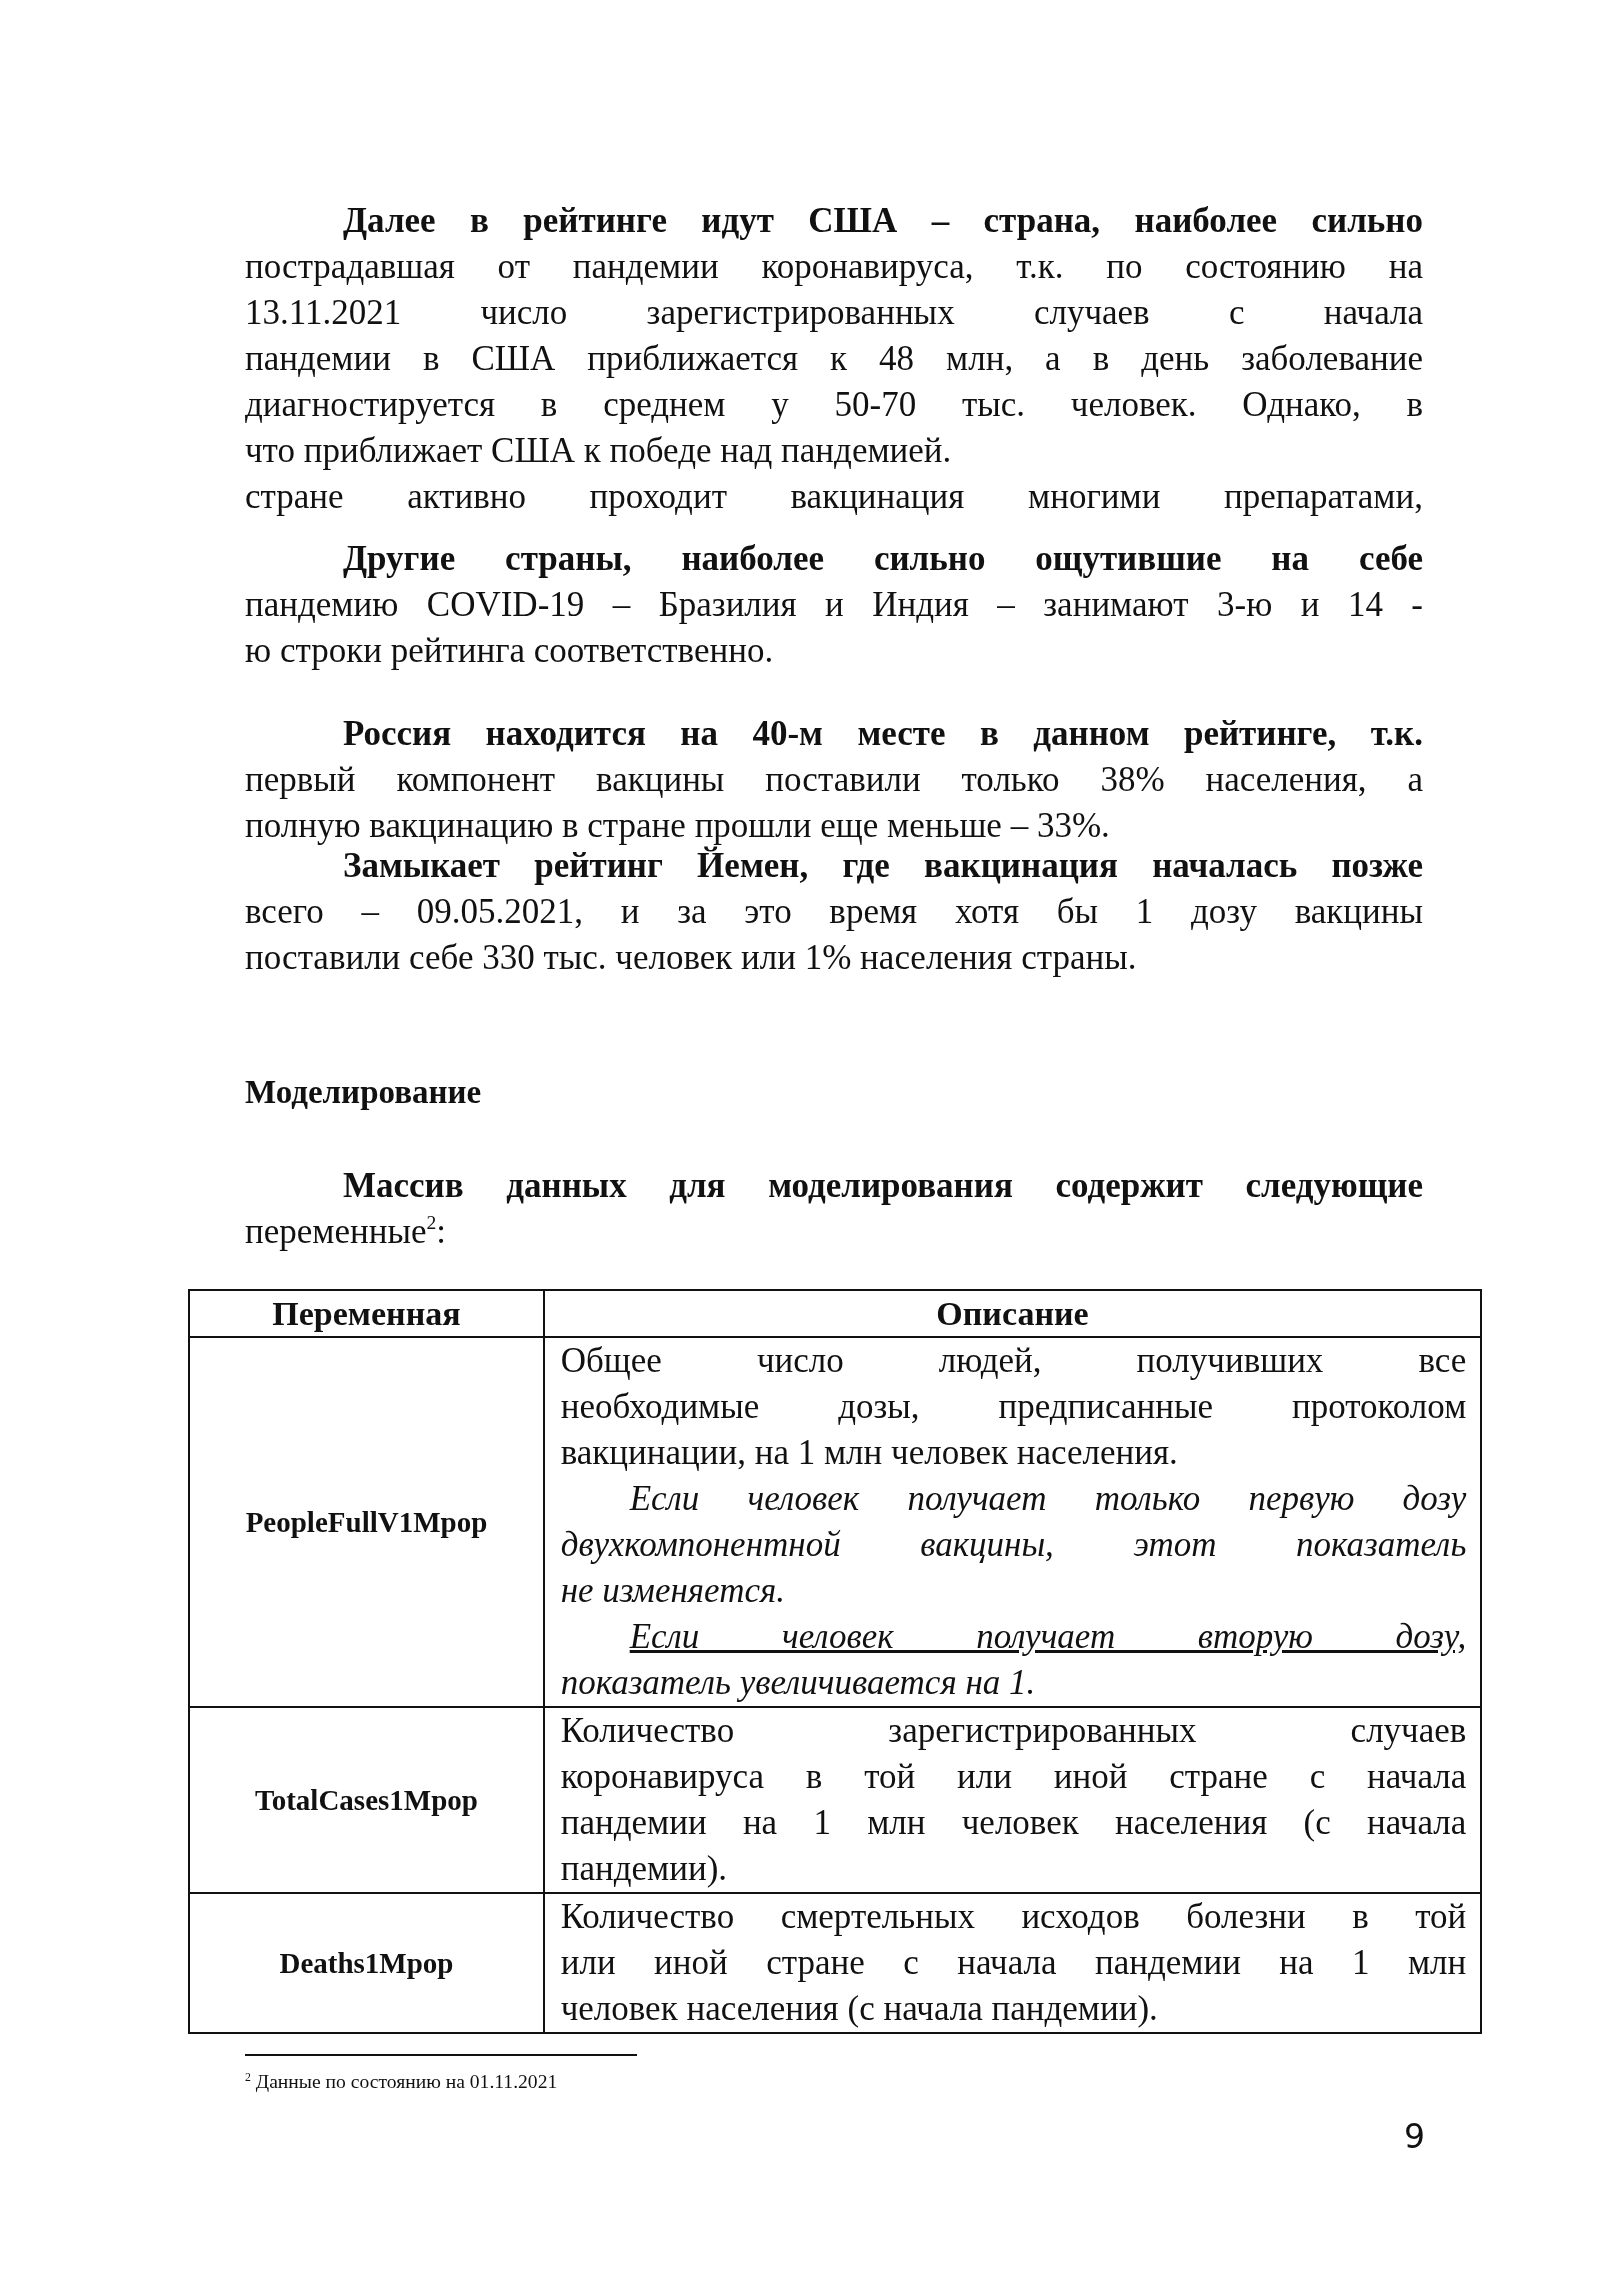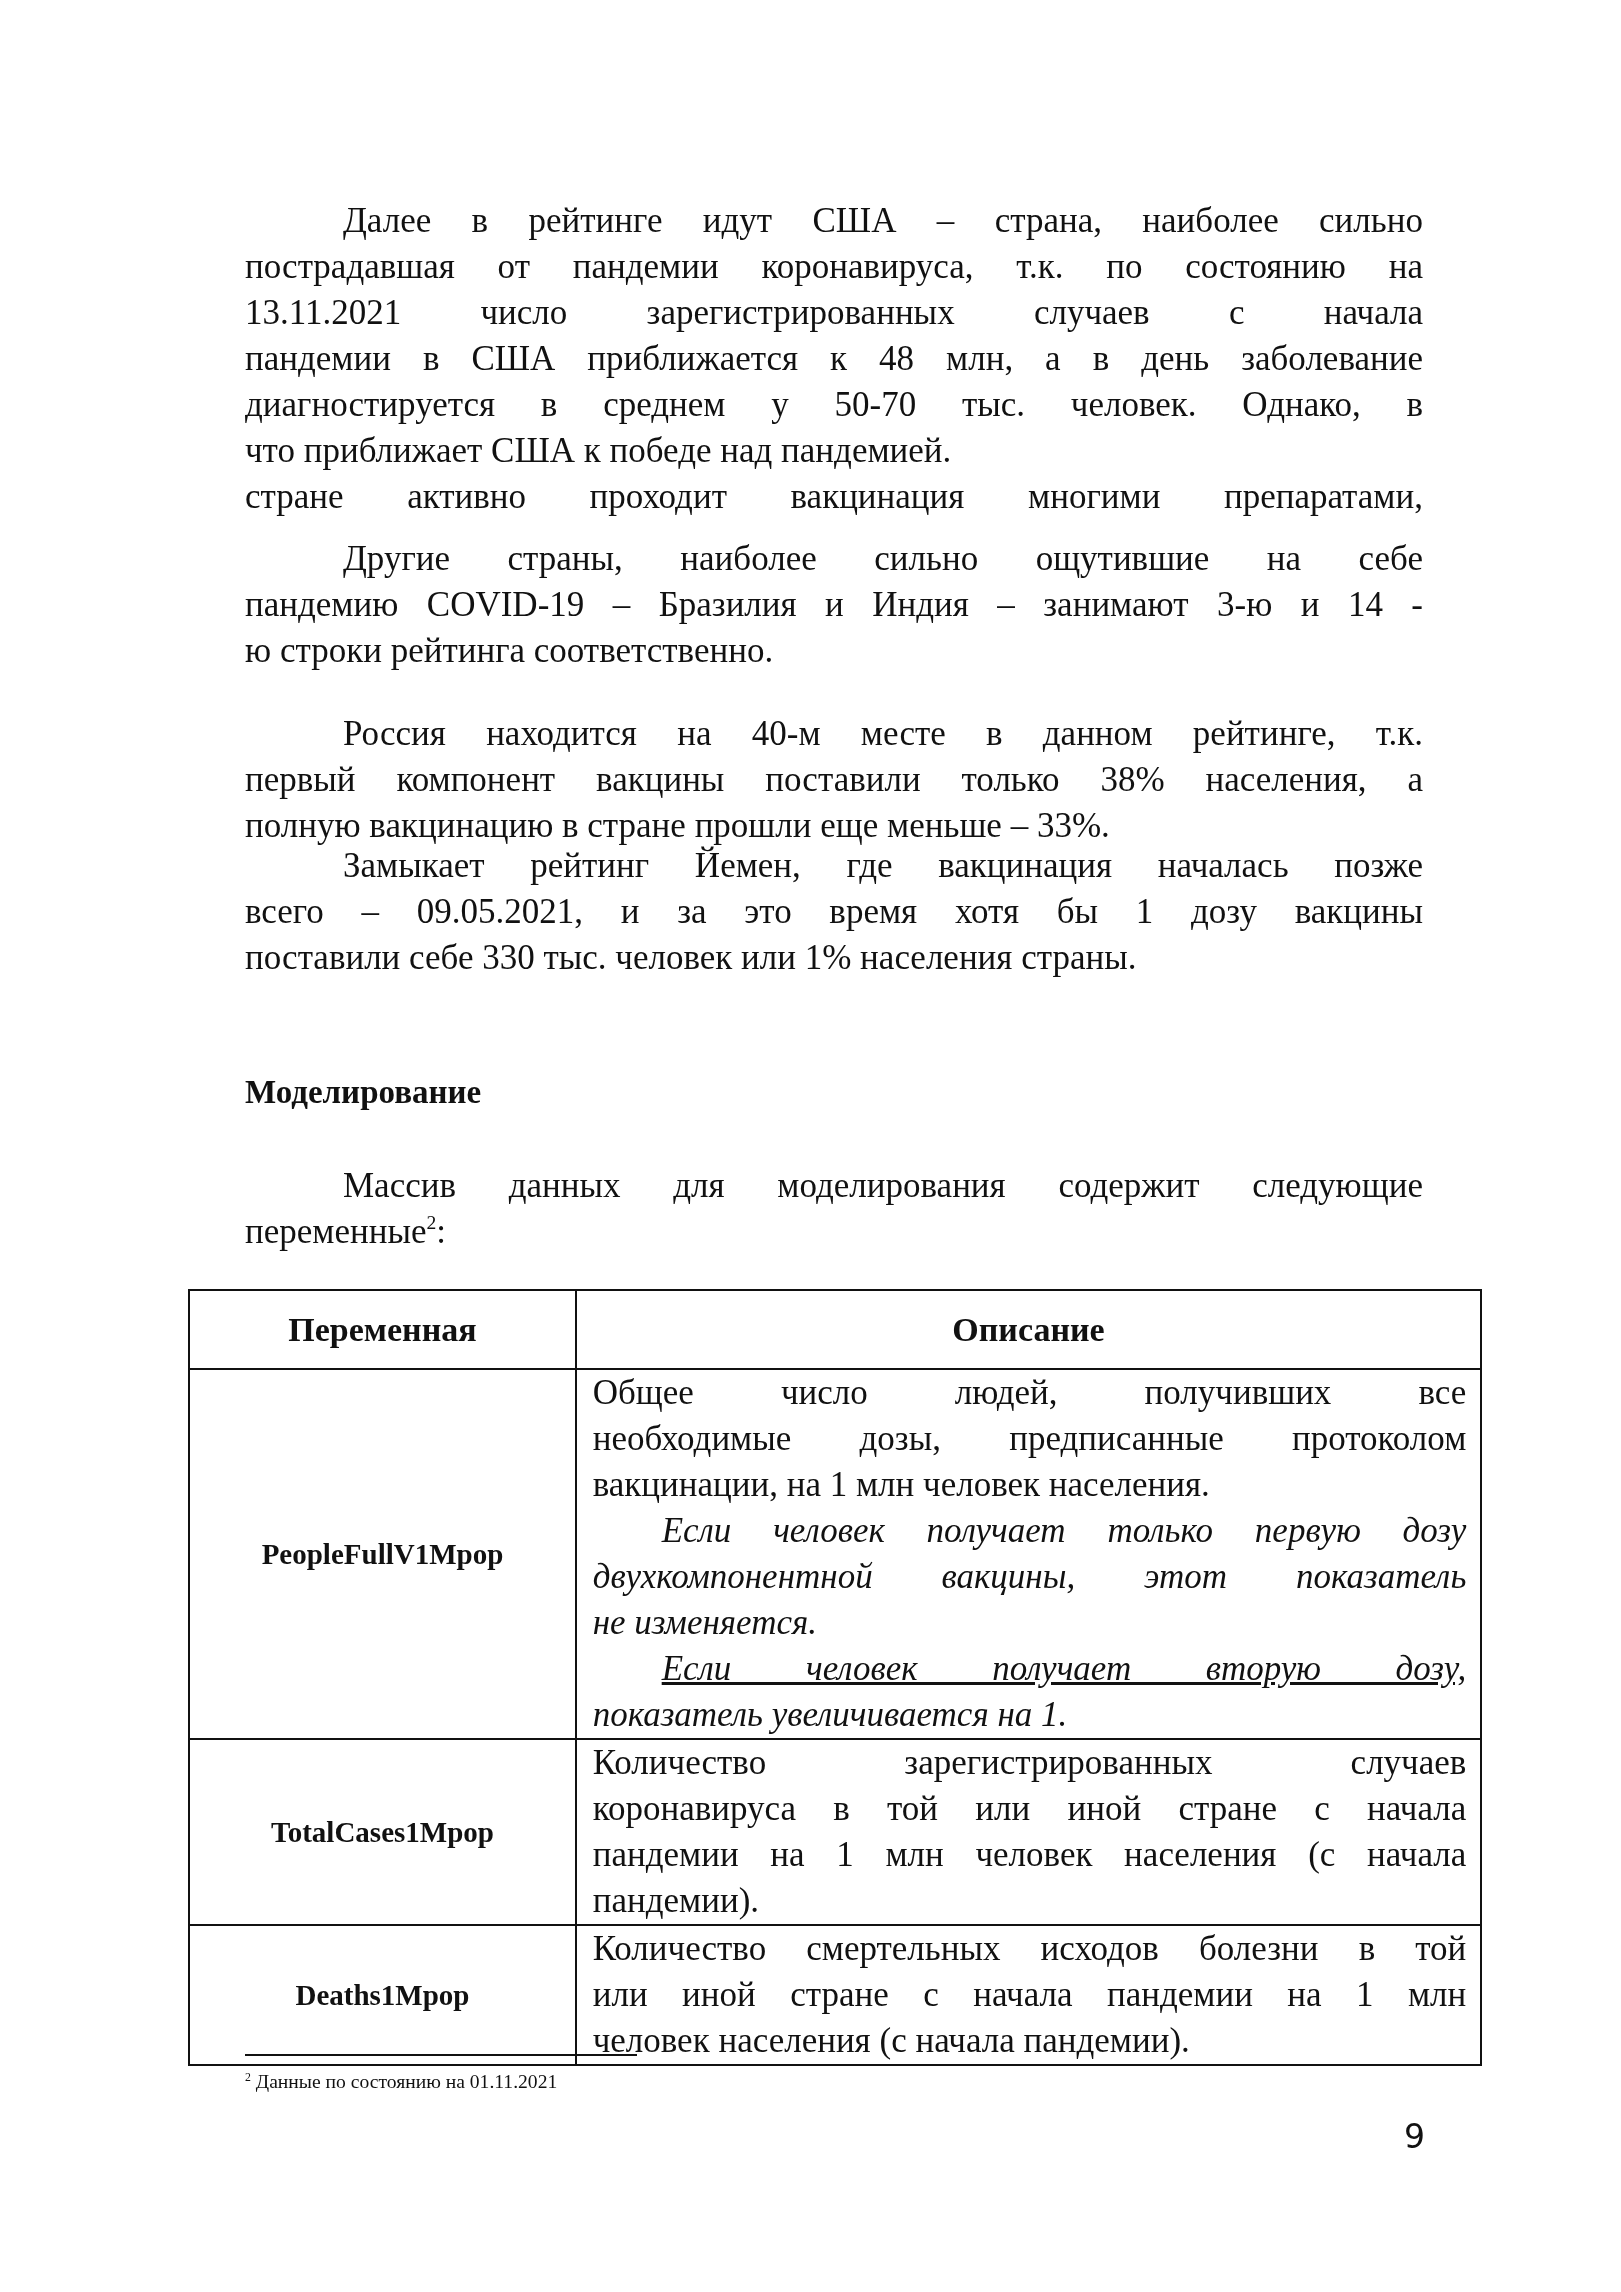--- a/index.html
+++ b/index.html
@@ -2,27 +2,27 @@
 <html><head>
 <meta charset="utf-8">
 <style>
   html, body { margin: 0; padding: 0; background: #ffffff; }
   body { width: 1621px; height: 2293px; position: relative; overflow: hidden;
          font-family: "Liberation Serif", "DejaVu Serif", serif; color: #111; }
   .block { position: absolute; left: 245px; width: 1178px; }
   .line { display: block; height: 46px; line-height: 46px; font-size: 35px;
           text-align: justify; text-align-last: justify; white-space: nowrap; }
   .line.last { text-align-last: left; }
-  .line.indent { padding-left: 98px; }
+  .line.indent { padding-left: 98px; font-weight: bold; }
   .heading { position: absolute; left: 245px; top: 1070px; font-size: 33px; font-weight: bold;
              line-height: 45px; }
   sup.fn { font-size: 19.6px; vertical-align: 13.7px; line-height: 0; }
   table.vars { position: absolute; left: 188px; top: 1289px; width: 1294px;
                border-collapse: collapse; font-size: 35px; }
-  table.vars th, table.vars td { border: 2px solid #111; padding: 16px; }
+  table.vars th, table.vars td { border: 2px solid #111; padding: 0; }
   table.vars th { height: 45px; font-weight: bold; font-size: 34px; text-align: center;
                   border-bottom: 2.9px solid #111; line-height: 45px; }
   table.vars td.var { width: 353px; text-align: center; vertical-align: middle;
                       font-weight: bold; font-size: 29px; }
   table.vars td.desc { padding: 0 13.7px 0 15.7px; vertical-align: top; }
   td.desc .line { font-size: 35px; }
   td.desc .it { font-style: italic; }
   tr.row-sep-thick td { border-top: 2.9px solid #111; border-radius: 17px; }
   .fn-rule { position: absolute; left: 245px; top: 2054px; width: 392px; height: 2px; background: #111; }
   .footnote { position: absolute; left: 245px; top: 2068px; font-size: 19.6px; line-height: 27.4px; }

